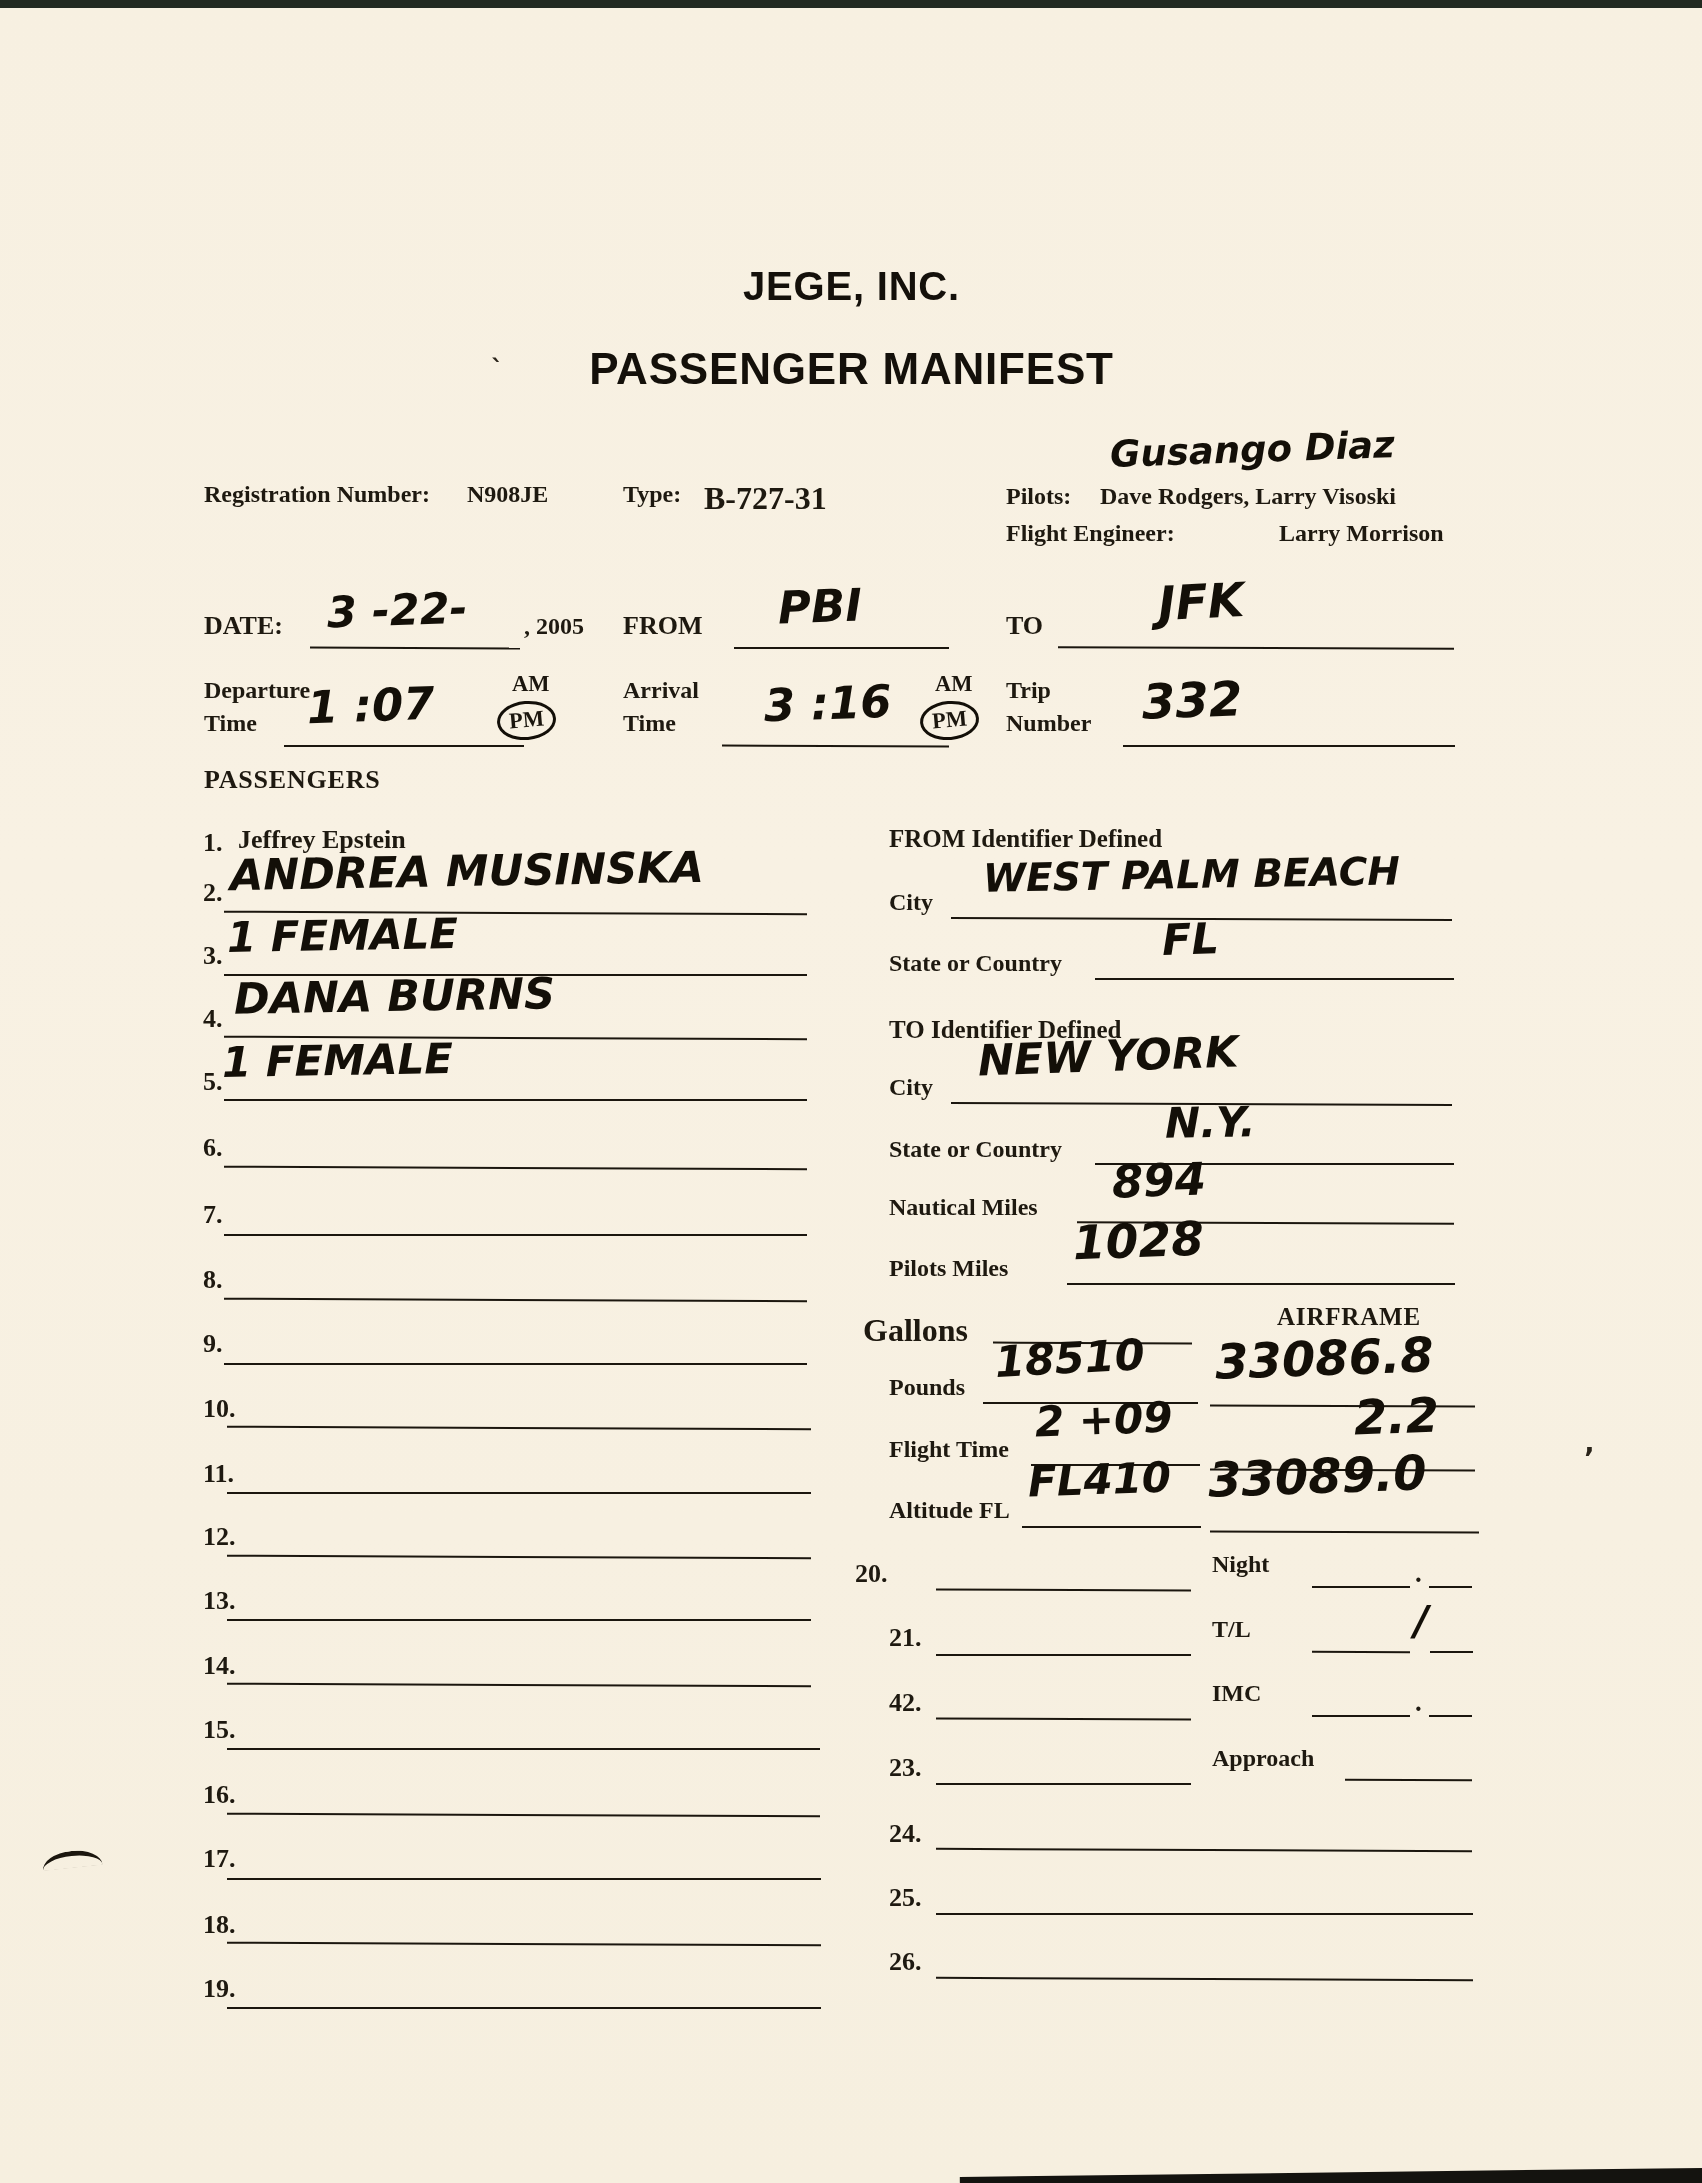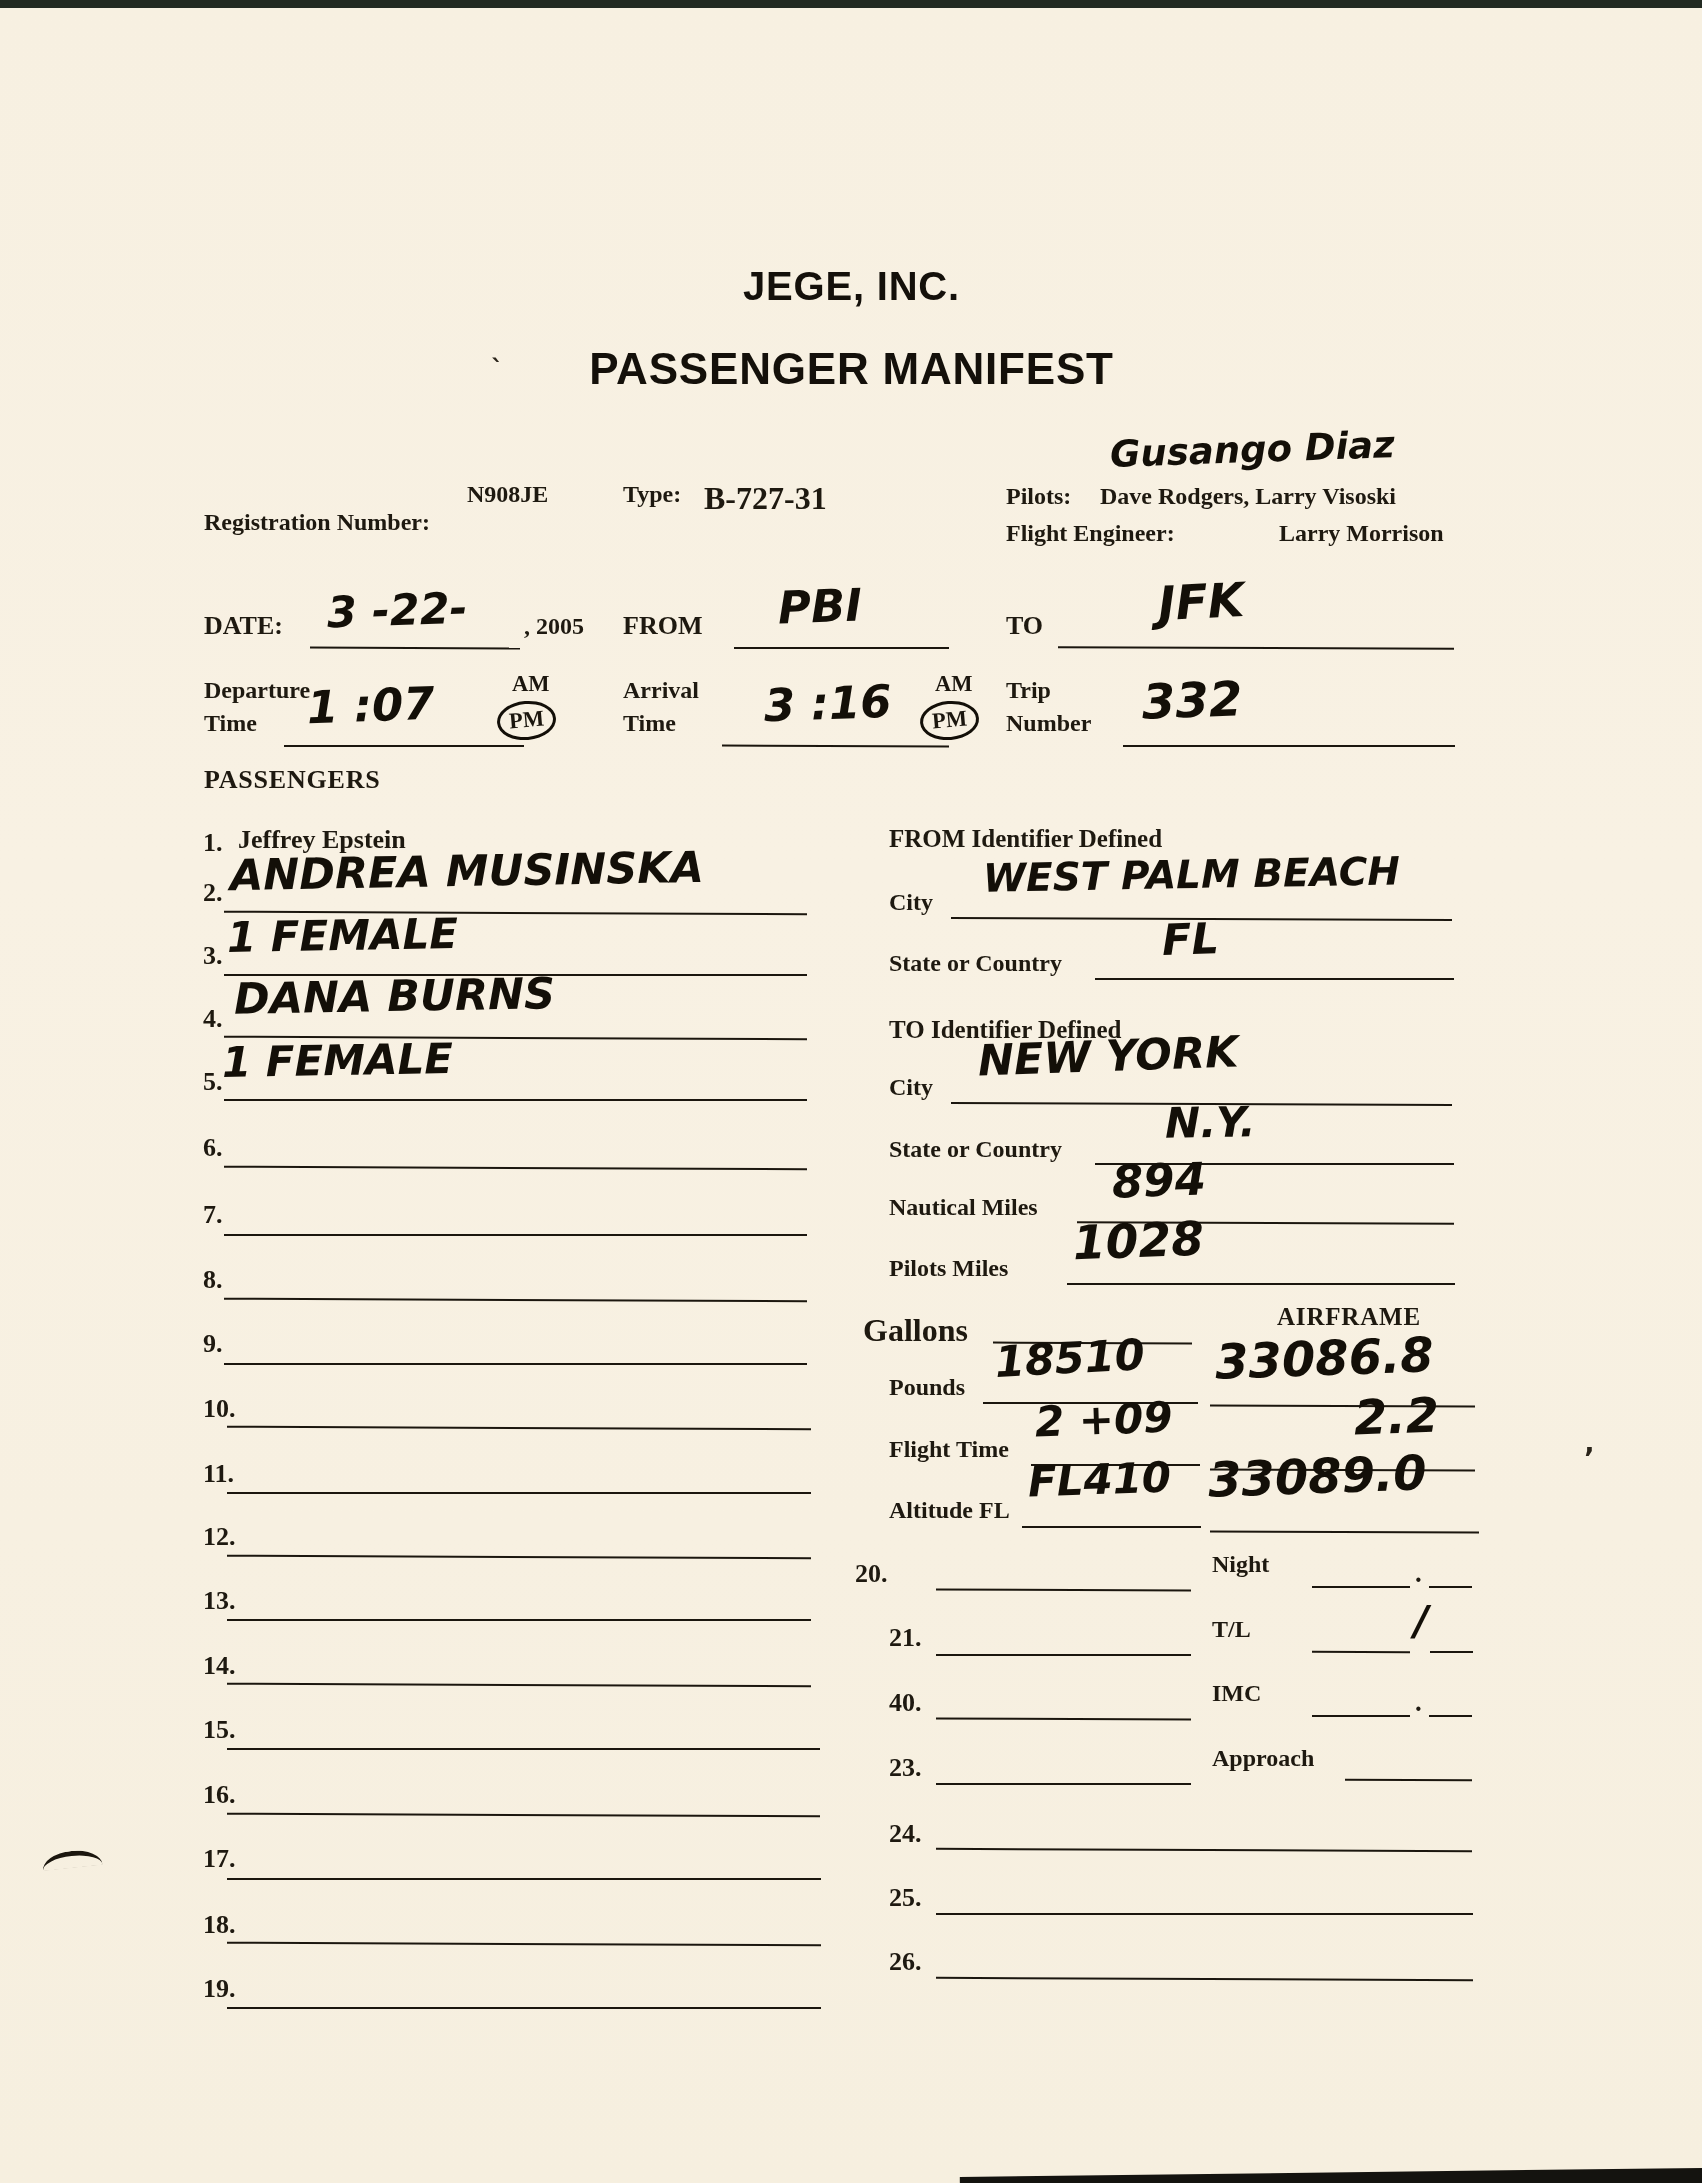--- a/index.html
+++ b/index.html
@@ -27,21 +27,21 @@
 
   <div class="top-bar"></div>
   <div class="bottom-wedge"></div>
   <div class="dash-mark"></div>
   <span class="tick" style="left:491px;top:354px;font-size:25px;">`</span>
   <span class="tick" style="left:1584px;top:1442px;font-size:28px;">’</span>
 
   <div class="title" style="top:344px;font-size:44px;">PASSENGER MANIFEST</div>
   <div class="title" style="top:264px;font-size:40px;">JEGE, INC.</div>
 
-  <span class="p" style="left:204px;top:510px;font-size:24px;">Registration Number:</span>
+  <span class="p" style="left:204px;top:482px;font-size:24px;">Registration Number:</span>
   <span class="p" style="left:467px;top:482px;font-size:24px;">N908JE</span>
   <span class="p" style="left:623px;top:482px;font-size:24px;">Type:</span>
   <span class="p" style="left:704px;top:482px;font-size:32px;">B-727-31</span>
 
   <span class="h r2" style="left:1110px;top:431px;font-size:37px;">Gusango Diaz</span>
   <span class="p" style="left:1006px;top:484px;font-size:24px;">Pilots:</span>
   <span class="p" style="left:1100px;top:484px;font-size:24px;">Dave Rodgers,   Larry Visoski</span>
   <span class="p" style="left:1006px;top:521px;font-size:24px;">Flight Engineer:</span>
   <span class="p" style="left:1279px;top:521px;font-size:24px;">Larry Morrison</span>
 
@@ -178,21 +178,21 @@
   <span class="p" style="left:1415px;top:1559px;font-size:27px;">.</span>
   <div class="ln lr" style="left:1429px;top:1586px;width:43px;"></div>
 
   <span class="nm" style="left:889px;top:1623px;">21.</span>
   <div class="ln" style="left:936px;top:1654px;width:255px;"></div>
   <span class="p" style="left:1212px;top:1617px;font-size:24px;">T/L</span>
   <div class="ln lr" style="left:1312px;top:1651px;width:98px;"></div>
   <span class="h" style="left:1414px;top:1601px;font-size:40px;">/</span>
   <div class="ln" style="left:1430px;top:1651px;width:43px;"></div>
 
-  <span class="nm" style="left:889px;top:1688px;">40.</span>
+  <span class="nm" style="left:889px;top:1688px;">42.</span>
   <div class="ln lr" style="left:936px;top:1718px;width:255px;"></div>
   <span class="p" style="left:1212px;top:1681px;font-size:24px;">IMC</span>
   <div class="ln" style="left:1312px;top:1715px;width:98px;"></div>
   <span class="p" style="left:1415px;top:1688px;font-size:27px;">.</span>
   <div class="ln lr" style="left:1429px;top:1715px;width:43px;"></div>
 
   <span class="nm" style="left:889px;top:1753px;">23.</span>
   <div class="ln" style="left:936px;top:1783px;width:255px;"></div>
   <span class="p" style="left:1212px;top:1746px;font-size:24px;">Approach</span>
   <div class="ln lr" style="left:1345px;top:1779px;width:127px;"></div>

